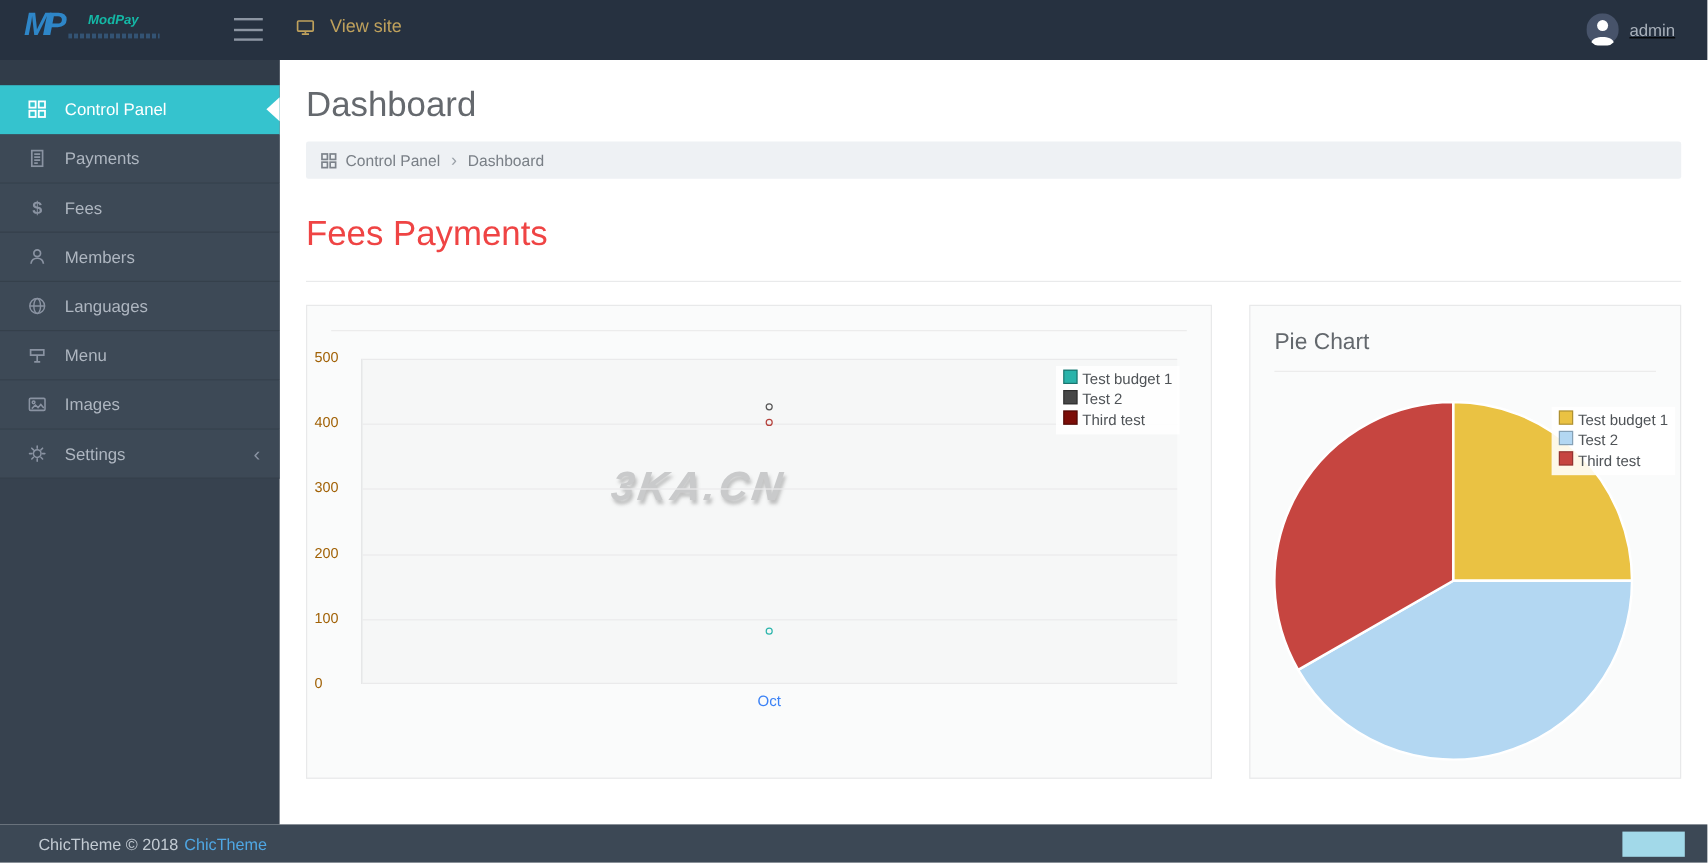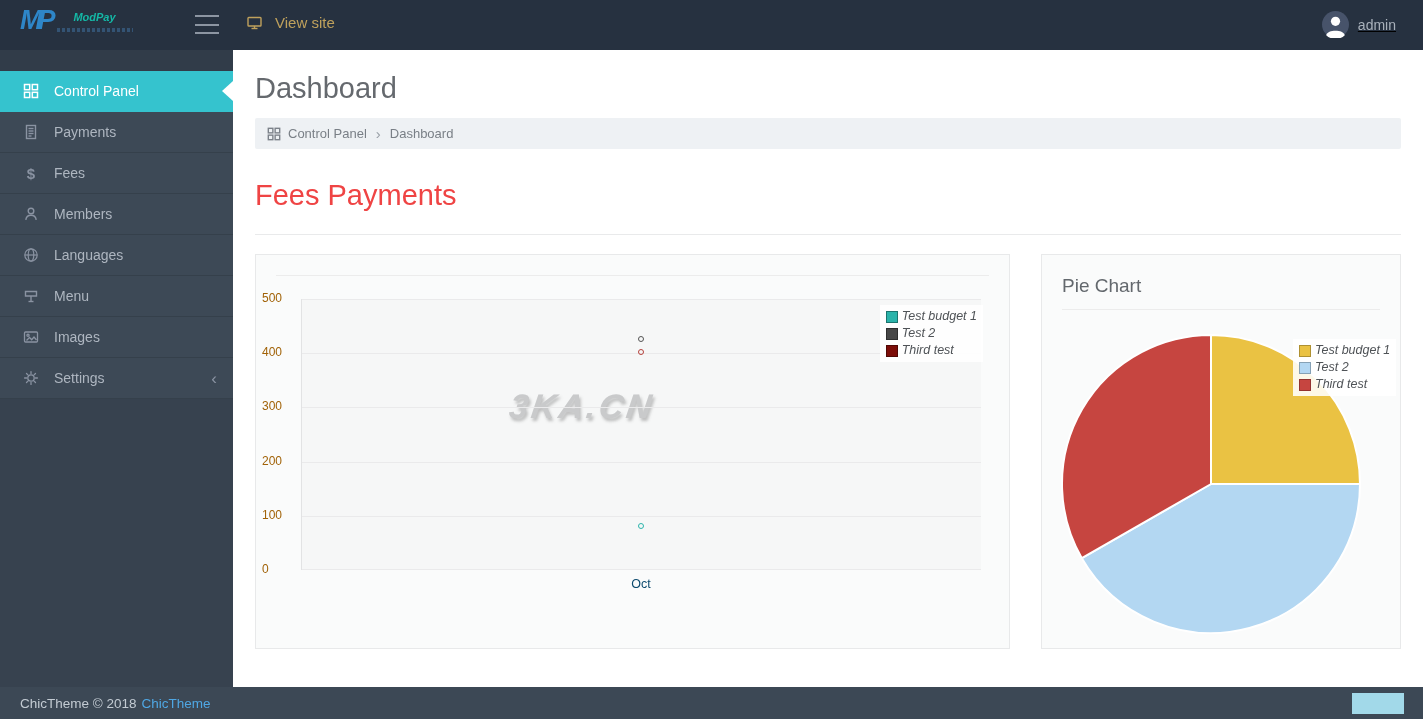--- a/index.html
+++ b/index.html
@@ -51,34 +51,34 @@
   .card-title-bold { font-size:17px; font-weight:bold; color:#55595c; padding:1px 0 14px; }
   .card-title-reg { font-size:19px; font-weight:400; color:#63686d; padding:0 0 12px; }
   .card-divider { border-bottom:1px solid #ececec; }
 
   
   .plotwrap { position:relative; height:300px; margin-top:23px; }
   .plot { position:absolute; left:25px; top:0; width:680px; height:271px; background:#f6f7f7; border-left:1px solid #e2e3e4; }
   .gridline { position:absolute; left:0; right:0; height:1px; background:#eaeaeb; }
   .ytick { position:absolute; left:-40px; width:34px; font-size:12px; color:#a16207; }
   .pt { position:absolute; width:6px; height:6px; border:1.5px solid #000; border-radius:50%; background:transparent; }
-  .xlabel { position:absolute; left:345px; top:278px; width:40px; text-align:center; font-size:12.5px; color:#0c4a6e; }
+  .xlabel { position:absolute; left:345px; top:278px; width:40px; text-align:center; font-size:12.5px; color:#3b82f6; }
   .legend { position:absolute; background:rgba(255,255,255,.88); padding:3px 6px; }
   .legend-m { right:6px; top:6px; }
-  .legend-row { display:flex; align-items:center; gap:4px; line-height:17px;font-style:italic; }
+  .legend-row { display:flex; align-items:flex-start; gap:4px; line-height:17px; }
   .legend-sq { width:12px; height:12px; border:1px solid rgba(0,0,0,.35); flex:none; }
   .legend-lb { font-size:12.5px; color:#4f5357; white-space:nowrap; }
   .watermark { position:absolute; left:110px; top:88px; width:340px; text-align:center; font-size:34px; font-weight:bold; font-style:italic; letter-spacing:3px; color:#c9cacb; text-shadow:2px 3px 3px rgba(90,90,90,.35); transform:skewX(-8deg); }
 
   
   .pie-svg { position:absolute; left:19px; top:79px; }
   .legend-p { left:251px; top:84px; }
 
   
-  .footer { position:absolute; left:0; right:0; bottom:0; height:32px; background:#3c4855; display:flex; align-items:center; padding-left:20px; font-size:13.5px; color:#c3cbd3; z-index:6; }
+  .footer { position:absolute; left:0; right:0; bottom:0; height:32px; background:#3c4855; display:flex; align-items:center; padding-left:32px; font-size:13.5px; color:#c3cbd3; z-index:6; }
   .footer a { color:#4fa7e4; text-decoration:none; margin-left:5px; cursor:pointer; }
   .scroll-btn { position:absolute; right:19px; bottom:5px; width:52px; height:21px; background:#a2d9e9; border:none; cursor:pointer; }
 </style>
 </head>
 <body>
 
 <header class="topbar">
   <div class="brand">
     <span class="brand-mark">MP</span>
     <span class="brand-txt">

